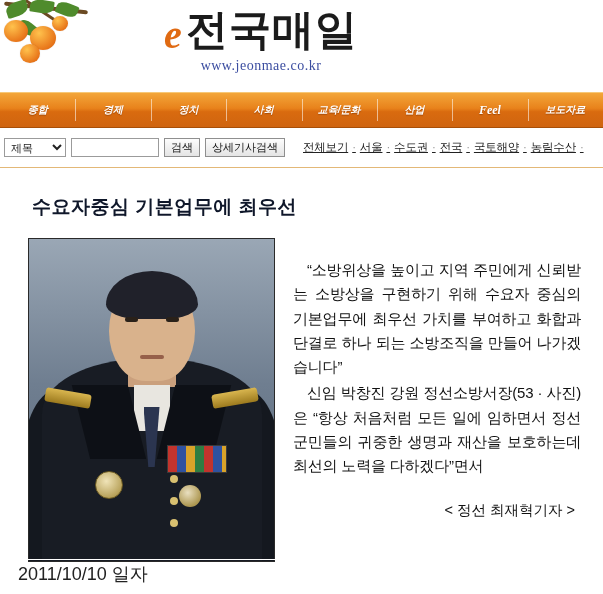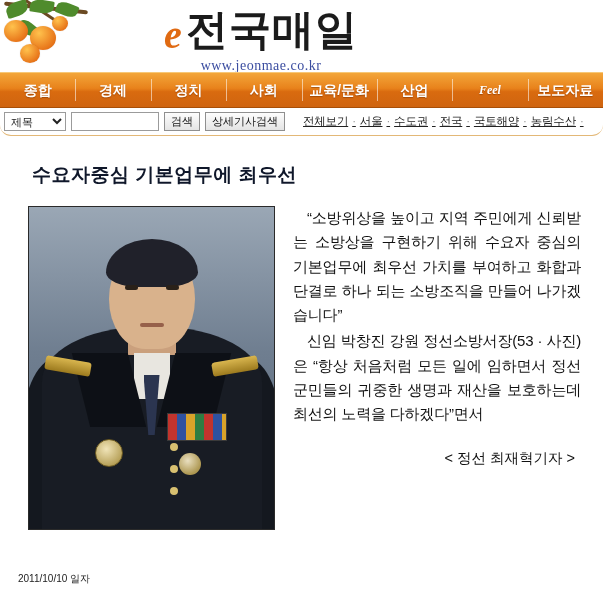--- a/index.html
+++ b/index.html
@@ -16,21 +16,21 @@
   .page {
     position: relative;
     width: 603px;
     height: 594px;
     background: #ffffff;
   }
 
   
   .masthead {
     position: relative;
-    height: 72px;
+    height: 92px;
     background: #ffffff;
     overflow: hidden;
   }
   .masthead-left-deco {
     position: absolute;
     left: 0;
     top: 0;
     width: 96px;
     height: 72px;
   }
@@ -89,54 +89,54 @@
     background: linear-gradient(to bottom, #f3a63a 0%, #e8821b 45%, #d96b0f 55%, #cf6410 100%);
     border-top: 1px solid #f7c878;
     border-bottom: 1px solid #a84f08;
     display: flex;
     align-items: center;
   }
   .nav-item {
     flex: 1;
     text-align: center;
     color: #ffffff;
-    font-size: 14px;
+    font-size: 10px;
     font-weight: bold;
     line-height: 34px;
     position: relative;
     white-space: nowrap;
     text-shadow: 0 1px 1px rgba(120,50,0,0.55);
     cursor: pointer;
+    font-style: italic;
   }
   .nav-item + .nav-item::before {
     content: "";
     position: absolute;
     left: 0;
     top: 6px;
     bottom: 6px;
     width: 1px;
     background: rgba(255,255,255,0.55);
   }
   .nav-item.feel {
     font-family: "Liberation Serif", serif;
     font-style: italic;
     font-size: 12px;
   }
 
   
   .searchbar {
     position: relative;
-    height: 28px;
+    height: 40px;
     background: #ffffff;
     border-bottom: 1px solid #e3b877;
     display: flex;
     align-items: center;
     padding: 0 4px;
     box-sizing: border-box;
-    border-radius: 11px;
   }
   .sel {
     height: 19px;
     font-size: 11px;
     border: 1px solid #9b9b9b;
     background: #ffffff;
     color: #222;
     padding: 0 2px;
     width: 62px;
     box-sizing: border-box;
@@ -359,20 +359,21 @@
     height: 8px;
     background: #d8c070;
     border-radius: 50%;
     box-shadow: 0 22px 0 #d8c070, 0 44px 0 #d8c070;
   }
 
   .text-col {
     flex: 1;
     margin-left: 18px;
     padding-right: 6px;
+    margin-top: 20px;
   }
   .para {
     font-size: 15px;
     line-height: 1.62;
     color: #111111;
     text-align: justify;
     margin: 0 0 2px 0;
     letter-spacing: -0.2px;
   }
   .para.indent {
@@ -381,21 +382,21 @@
   .byline {
     text-align: right;
     font-size: 14.5px;
     color: #111111;
     margin: 22px 6px 0 0;
   }
   .footer-date {
     position: absolute;
     left: 18px;
     bottom: 8px;
-    font-size: 10px;
+    font-size: 18px;
     color: #222222;
   }
   .footer-rule {
     position: absolute;
     left: 0;
     right: 0;
     bottom: 34px;
     height: 1px;
     background: #ffffff;
   }

